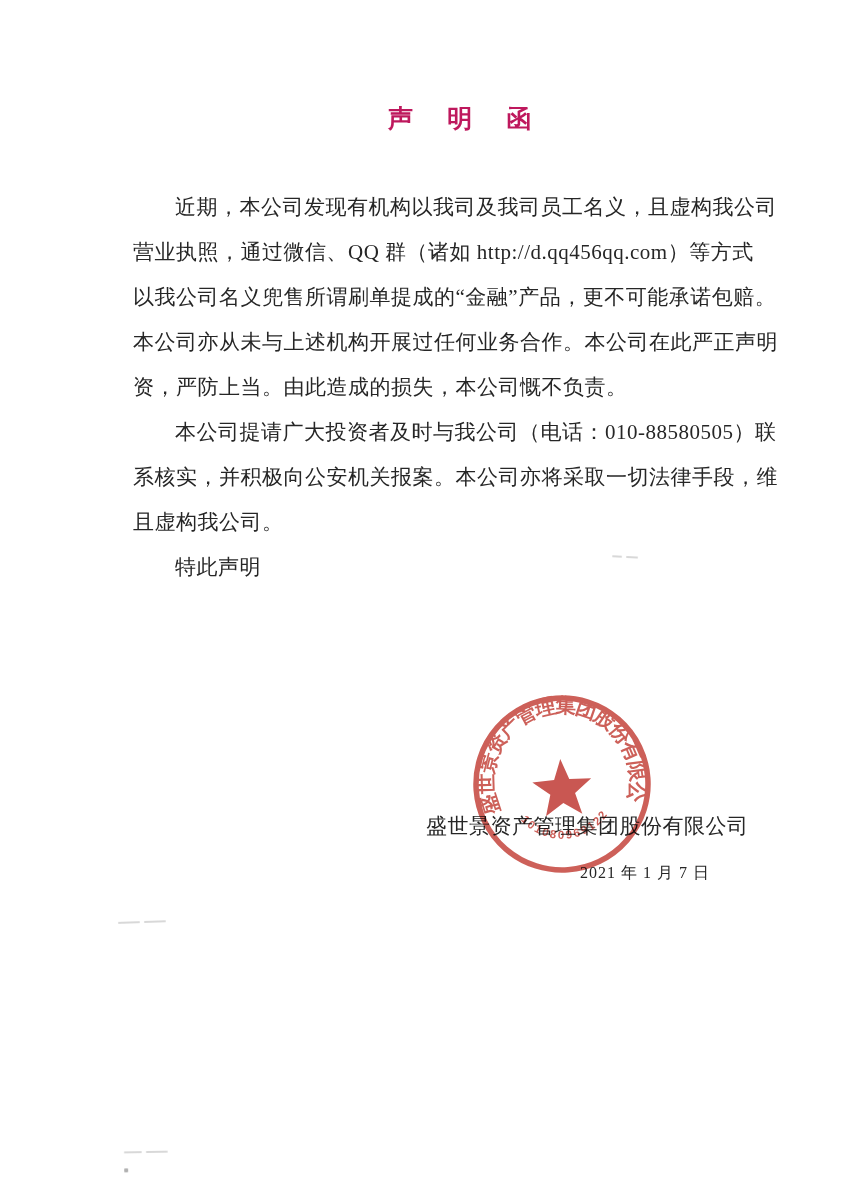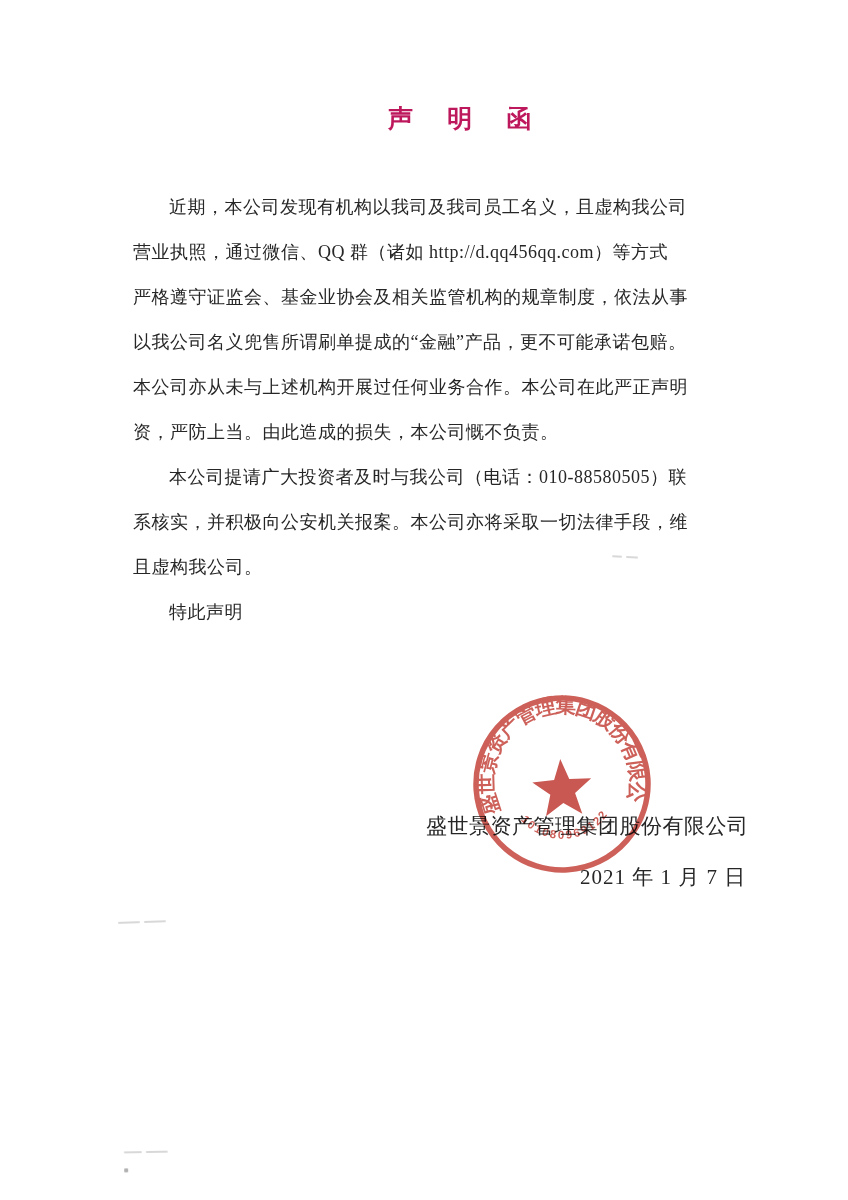--- a/index.html
+++ b/index.html
@@ -29,40 +29,40 @@
   .doc-body {
     position: absolute;
     left: 133px;
     top: 185px;
     width: 600px;
   }
   .paragraph { margin: 0; }
   .line {
     height: 45px;
     line-height: 45px;
-    font-size: 18px;
+    font-size: 21px;
     letter-spacing: 0.5px;
     white-space: nowrap;
     color: #262626;
   }
   .line.first { text-indent: 2em; }
   .signature {
     position: absolute;
     left: 426px;
     top: 812px;
     font-size: 21px;
     letter-spacing: 0.5px;
     white-space: nowrap;
     color: #262626;
   }
   .doc-date {
     position: absolute;
     left: 580px;
     top: 863px;
-    font-size: 21px;
+    font-size: 16px;
     letter-spacing: 1px;
     white-space: nowrap;
     color: #262626;
   }
   .seal {
     position: absolute;
     left: 446px;
     top: 668px;
     width: 232px;
     height: 232px;
@@ -105,21 +105,20 @@
 <div class="page">
 
   <div class="doc-title">声 明 函</div>
 
   <div class="doc-body">
       <div class="paragraph">
         <div class="line first">近期，本公司发现有机构以我司及我司员工名义，且虚构我公司</div>
         <div class="line">营业执照，通过微信、QQ 群（诸如 http://d.qq456qq.com）等方式</div>
       </div>
       <div class="paragraph">
-        <div class="line">严格遵守证监会、基金业协会及相关监管机构的规章制度，依法从事</div>
         <div class="line">以我公司名义兜售所谓刷单提成的“金融”产品，更不可能承诺包赔。</div>
         <div class="line">本公司亦从未与上述机构开展过任何业务合作。本公司在此严正声明</div>
         <div class="line">资，严防上当。由此造成的损失，本公司慨不负责。</div>
       </div>
       <div class="paragraph">
         <div class="line first">本公司提请广大投资者及时与我公司（电话：010-88580505）联</div>
         <div class="line">系核实，并积极向公安机关报案。本公司亦将采取一切法律手段，维</div>
         <div class="line">且虚构我公司。</div>
       </div>
       <div class="paragraph">

